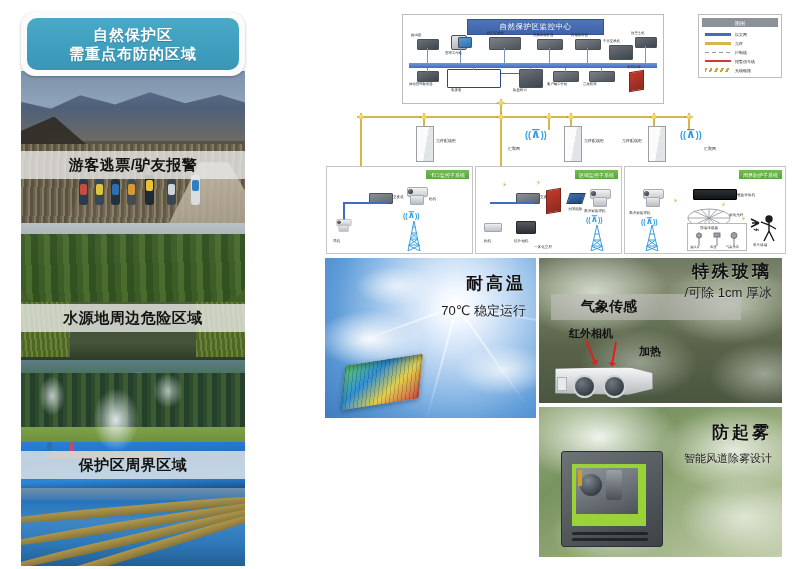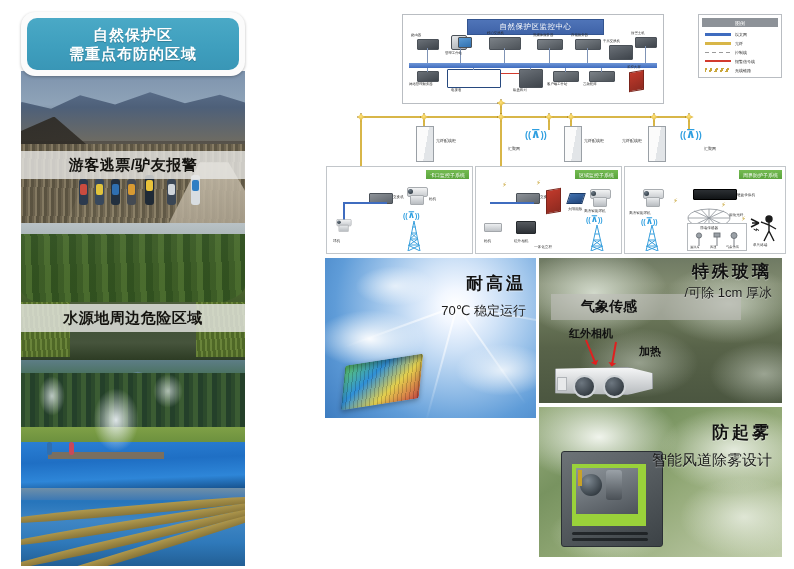--- a/index.html
+++ b/index.html
@@ -305,20 +305,23 @@
       <div class="p4-band" style="top:58%;transform:rotate(-13deg);"></div>
       <div class="p4-band" style="top:76%;transform:rotate(-17deg);"></div>
     </div>
 
     <div class="cap cap2">
       <span>水源地周边危险区域</span>
     </div>
     <div class="cap cap1">
       <span>游客逃票/驴友报警</span>
     </div>
+    <div class="cap cap3">
+      <span>保护区周界区域</span>
+    </div>
 
     <div class="title-banner">
       <div class="title-inner">
         <div class="title-l1">自然保护区</div>
         <div class="title-l2">需重点布防的区域</div>
       </div>
     </div>
   </div>
 
   <div class="right-col">
@@ -601,17 +604,17 @@
         <div class="s4-box">
           <div class="s4-open"></div>
           <div class="s4-in"></div>
           <div class="s4-lens-a"></div>
           <div class="s4-lens-b"></div>
           <div style="position:absolute;left:16px;top:18px;width:4px;height:16px;background:#c9a227;"></div>
           <div class="s4-vent" style="top:80px;"></div>
           <div class="s4-vent" style="top:86px;"></div>
         </div>
         <div class="pn-title" style="top:14px;font-size:17px;">防起雾</div>
-        <div class="pn-sub" style="top:44px;font-size:15px;">智能风道除雾设计</div>
+        <div class="pn-sub" style="top:44px;font-size:11px;">智能风道除雾设计</div>
       </div>
     </div>
   </div>
 </div>
 
 </body></html>

